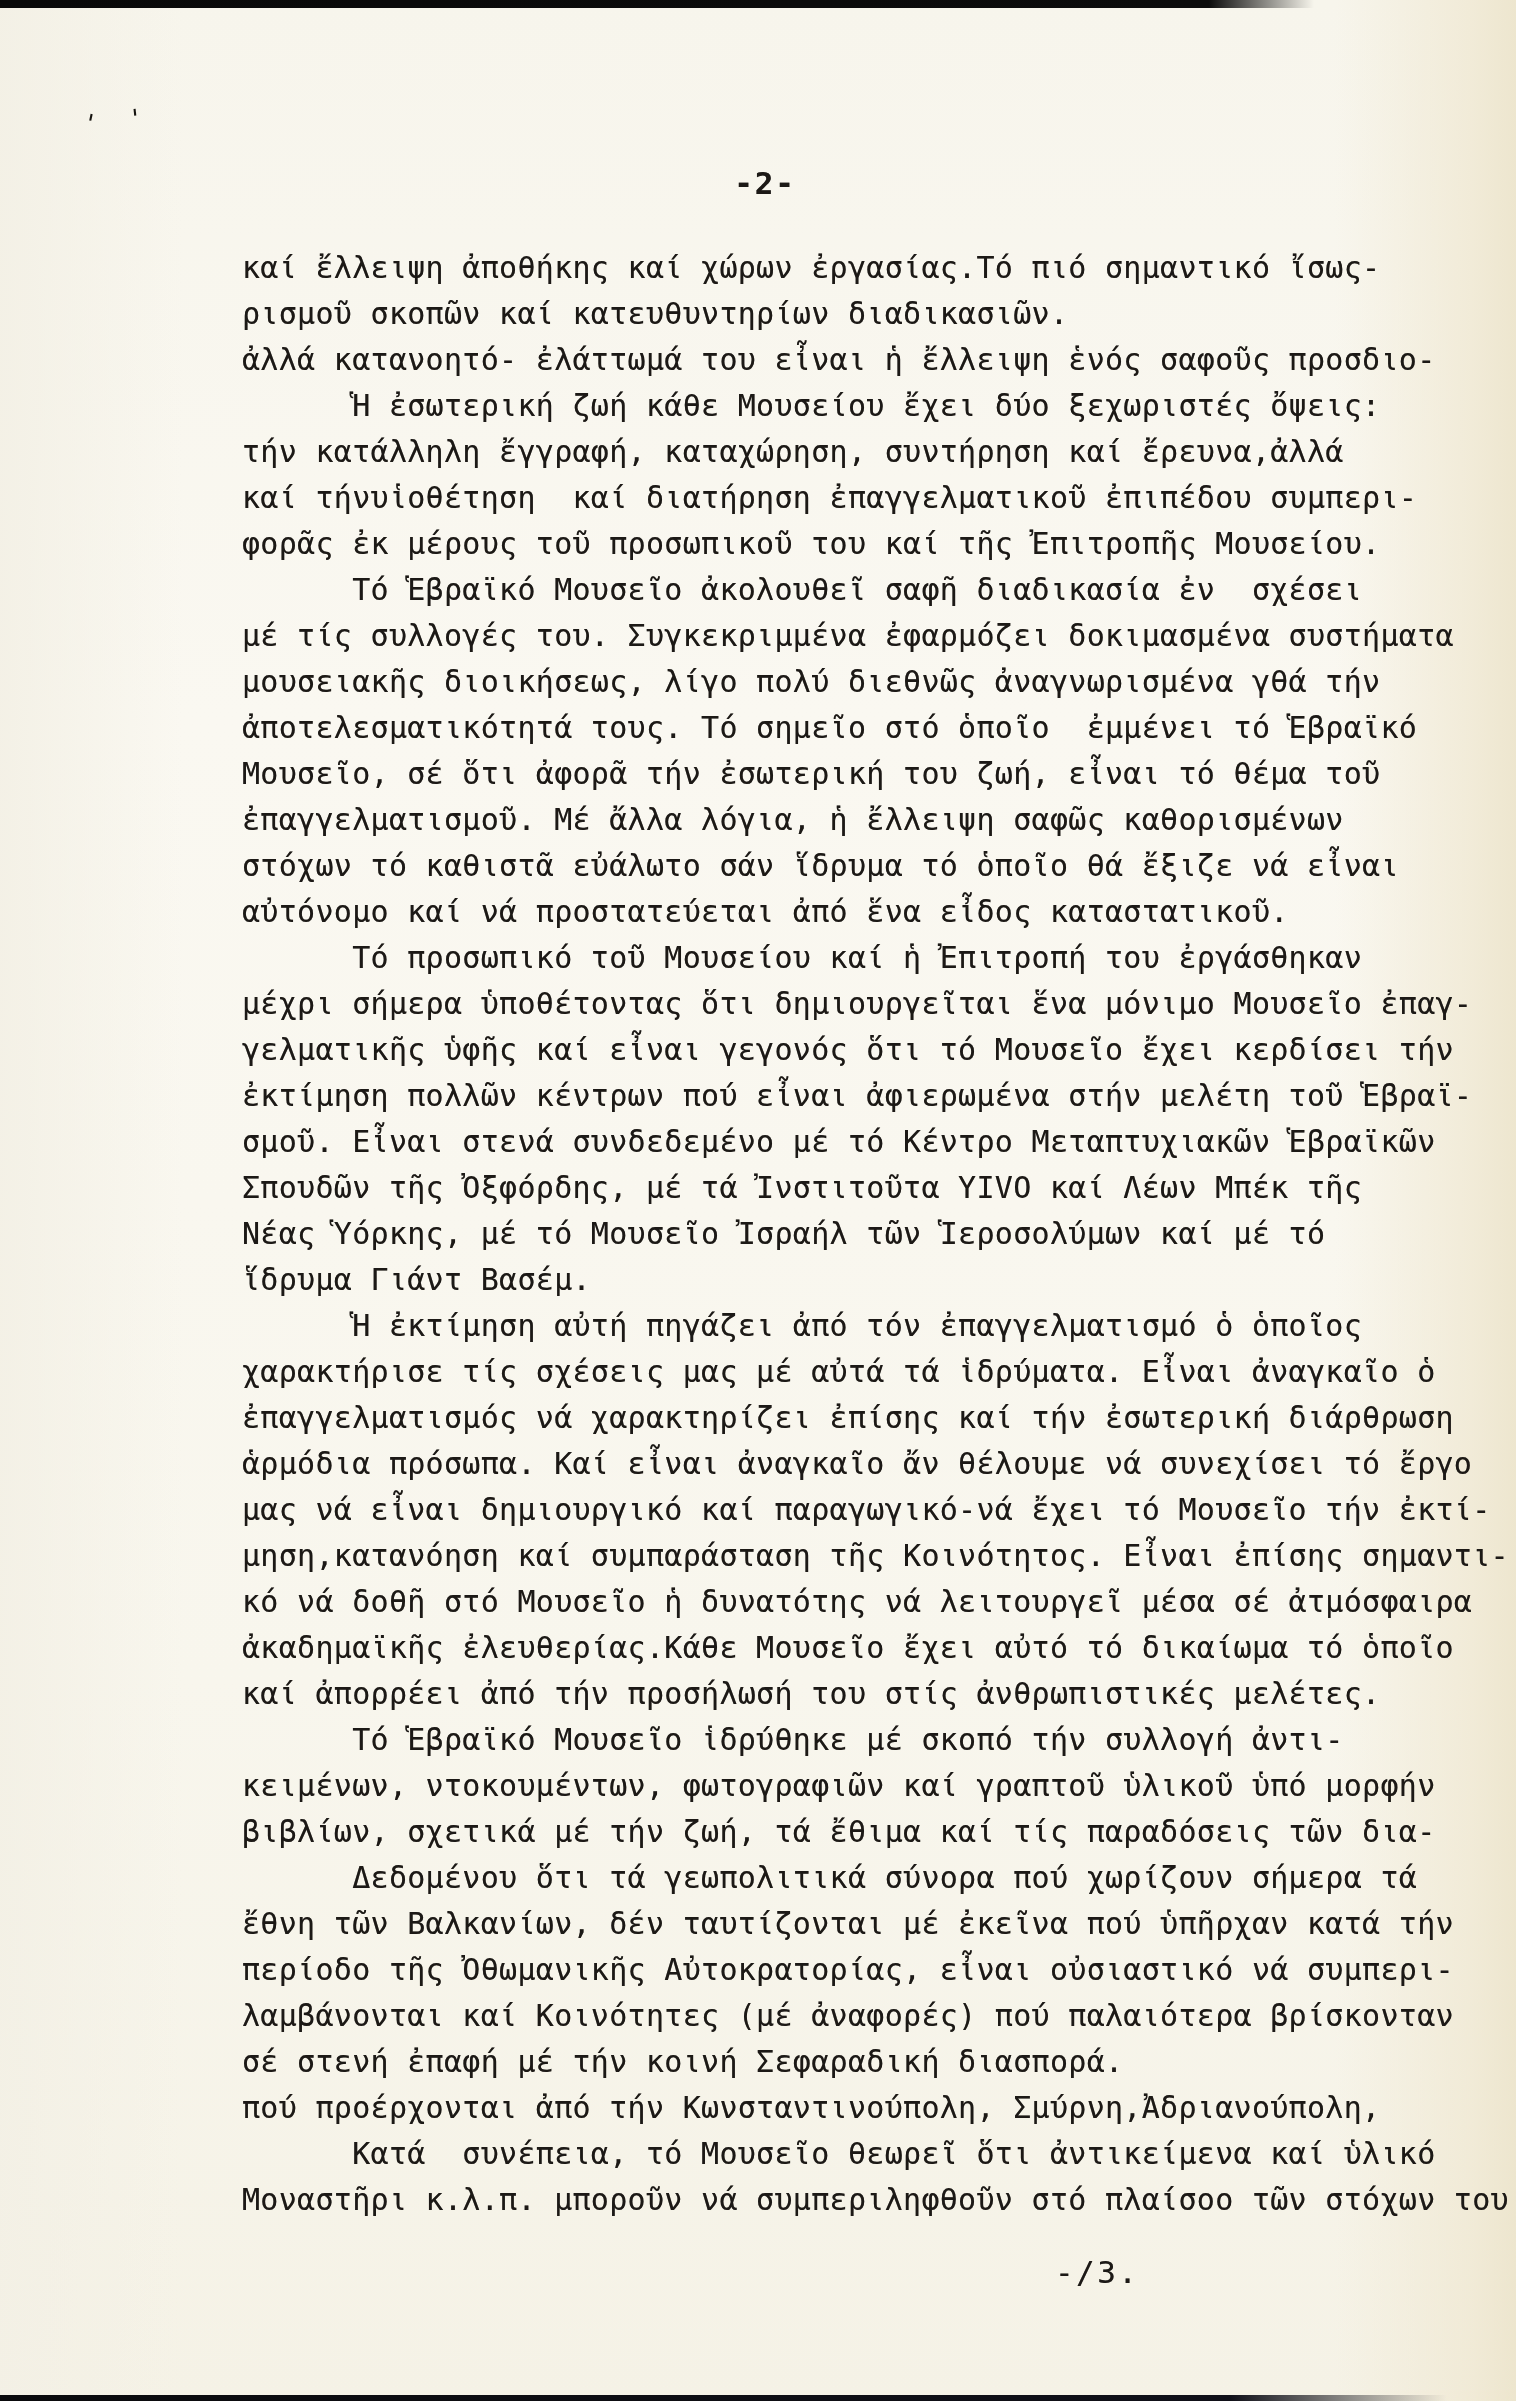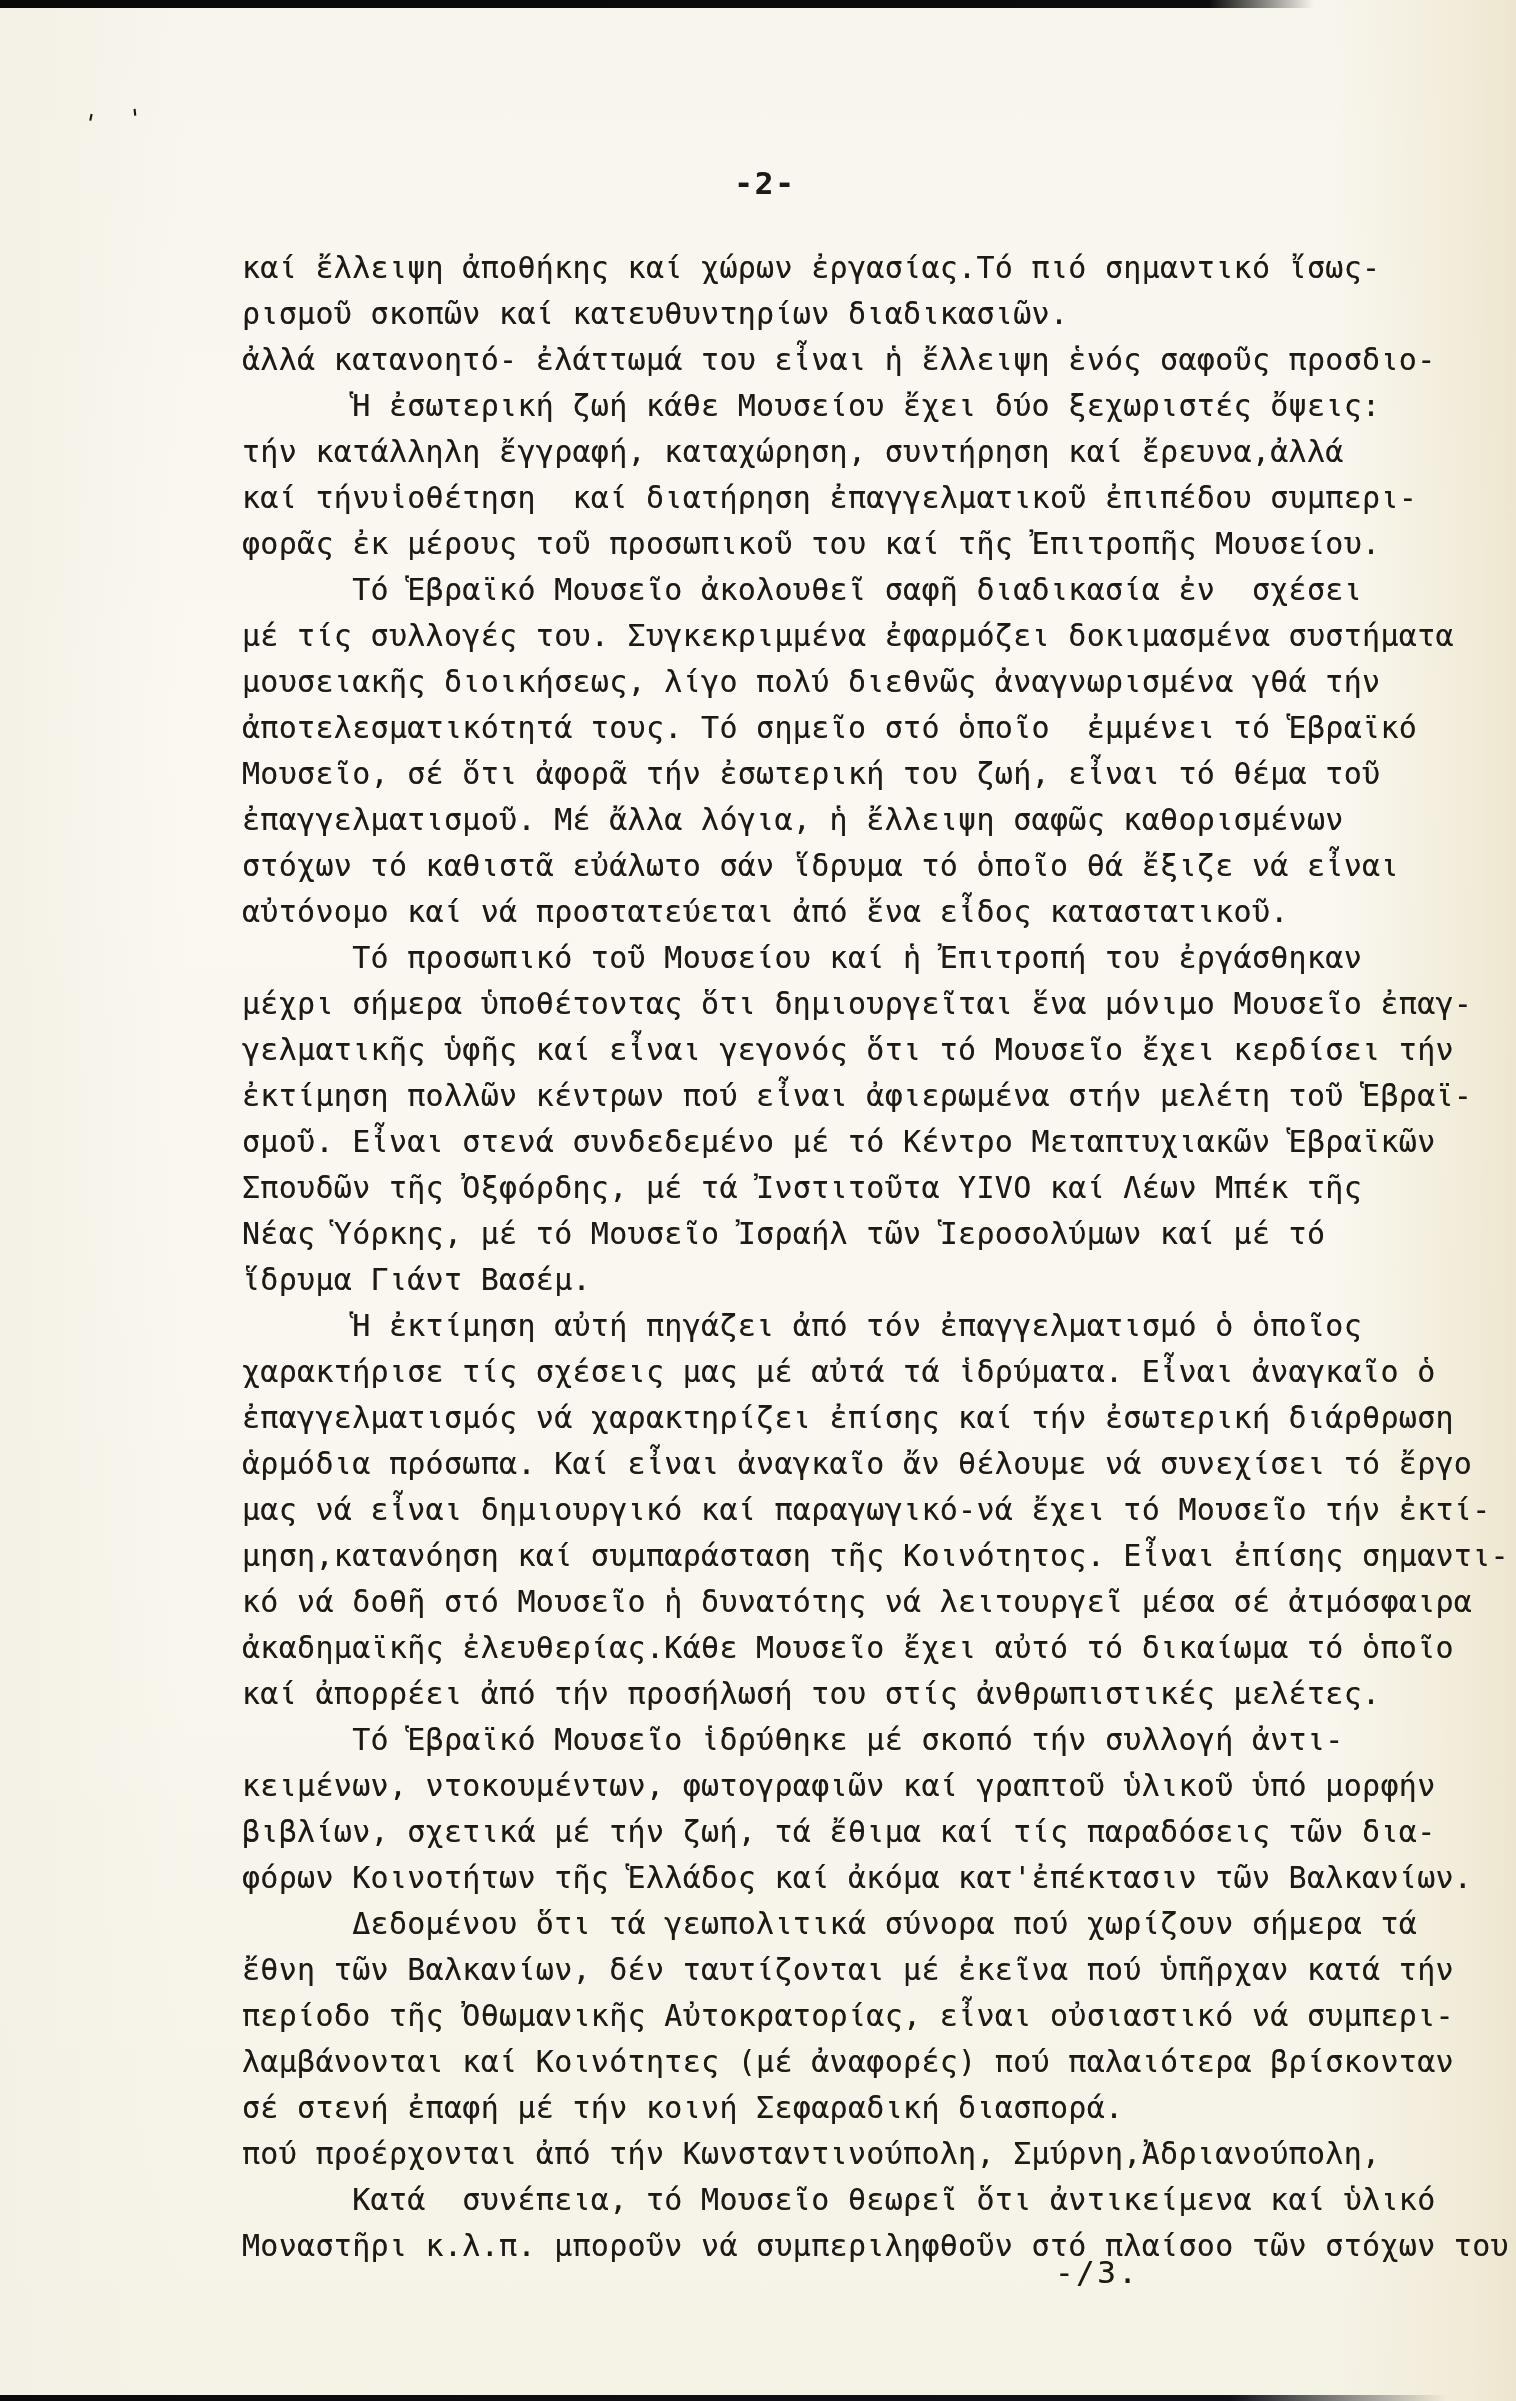--- a/index.html
+++ b/index.html
@@ -124,21 +124,20 @@
       <div class="text-line">ἐπαγγελματισμός νά χαρακτηρίζει ἐπίσης καί τήν ἐσωτερική διάρθρωση</div>
       <div class="text-line">ἁρμόδια πρόσωπα. Καί εἶναι ἀναγκαῖο ἄν θέλουμε νά συνεχίσει τό ἔργο</div>
       <div class="text-line">μας νά εἶναι δημιουργικό καί παραγωγικό-νά ἔχει τό Μουσεῖο τήν ἐκτί-</div>
       <div class="text-line">μηση,κατανόηση καί συμπαράσταση τῆς Κοινότητος. Εἶναι ἐπίσης σημαντι-</div>
       <div class="text-line">κό νά δοθῆ στό Μουσεῖο ἡ δυνατότης νά λειτουργεῖ μέσα σέ ἀτμόσφαιρα</div>
       <div class="text-line">ἀκαδημαϊκῆς ἐλευθερίας.Κάθε Μουσεῖο ἔχει αὐτό τό δικαίωμα τό ὁποῖο</div>
       <div class="text-line">καί ἀπορρέει ἀπό τήν προσήλωσή του στίς ἀνθρωπιστικές μελέτες.</div>
       <div class="text-line">      Τό Ἑβραϊκό Μουσεῖο ἱδρύθηκε μέ σκοπό τήν συλλογή ἀντι-</div>
       <div class="text-line">κειμένων, ντοκουμέντων, φωτογραφιῶν καί γραπτοῦ ὑλικοῦ ὑπό μορφήν</div>
       <div class="text-line">βιβλίων, σχετικά μέ τήν ζωή, τά ἔθιμα καί τίς παραδόσεις τῶν δια-</div>
-      <div class="text-line">φόρων Κοινοτήτων τῆς Ἑλλάδος καί ἀκόμα κατ'ἐπέκτασιν τῶν Βαλκανίων.</div>
       <div class="text-line">      Δεδομένου ὅτι τά γεωπολιτικά σύνορα πού χωρίζουν σήμερα τά</div>
       <div class="text-line">ἔθνη τῶν Βαλκανίων, δέν ταυτίζονται μέ ἐκεῖνα πού ὑπῆρχαν κατά τήν</div>
       <div class="text-line">περίοδο τῆς Ὀθωμανικῆς Αὐτοκρατορίας, εἶναι οὐσιαστικό νά συμπερι-</div>
       <div class="text-line">λαμβάνονται καί Κοινότητες (μέ ἀναφορές) πού παλαιότερα βρίσκονταν</div>
       <div class="text-line">σέ στενή ἐπαφή μέ τήν κοινή Σεφαραδική διασπορά.</div>
       <div class="text-line">πού προέρχονται ἀπό τήν Κωνσταντινούπολη, Σμύρνη,Ἀδριανούπολη,</div>
       <div class="text-line">      Κατά  συνέπεια, τό Μουσεῖο θεωρεῖ ὅτι ἀντικείμενα καί ὑλικό</div>
       <div class="text-line">Μοναστῆρι κ.λ.π. μποροῦν νά συμπεριληφθοῦν στό πλαίσοο τῶν στόχων του.</div>
   </div>
 

